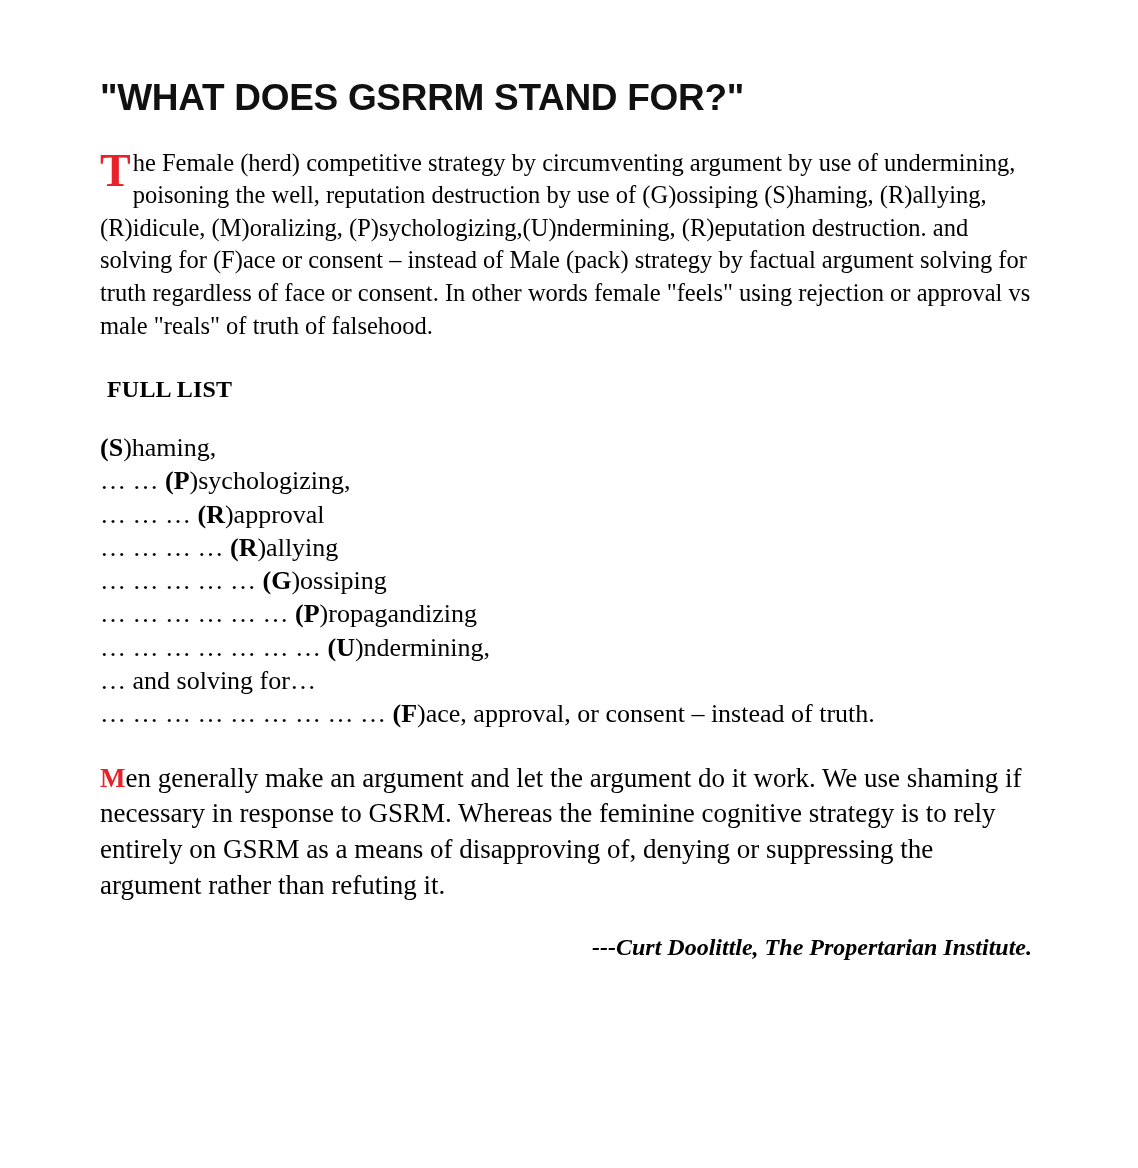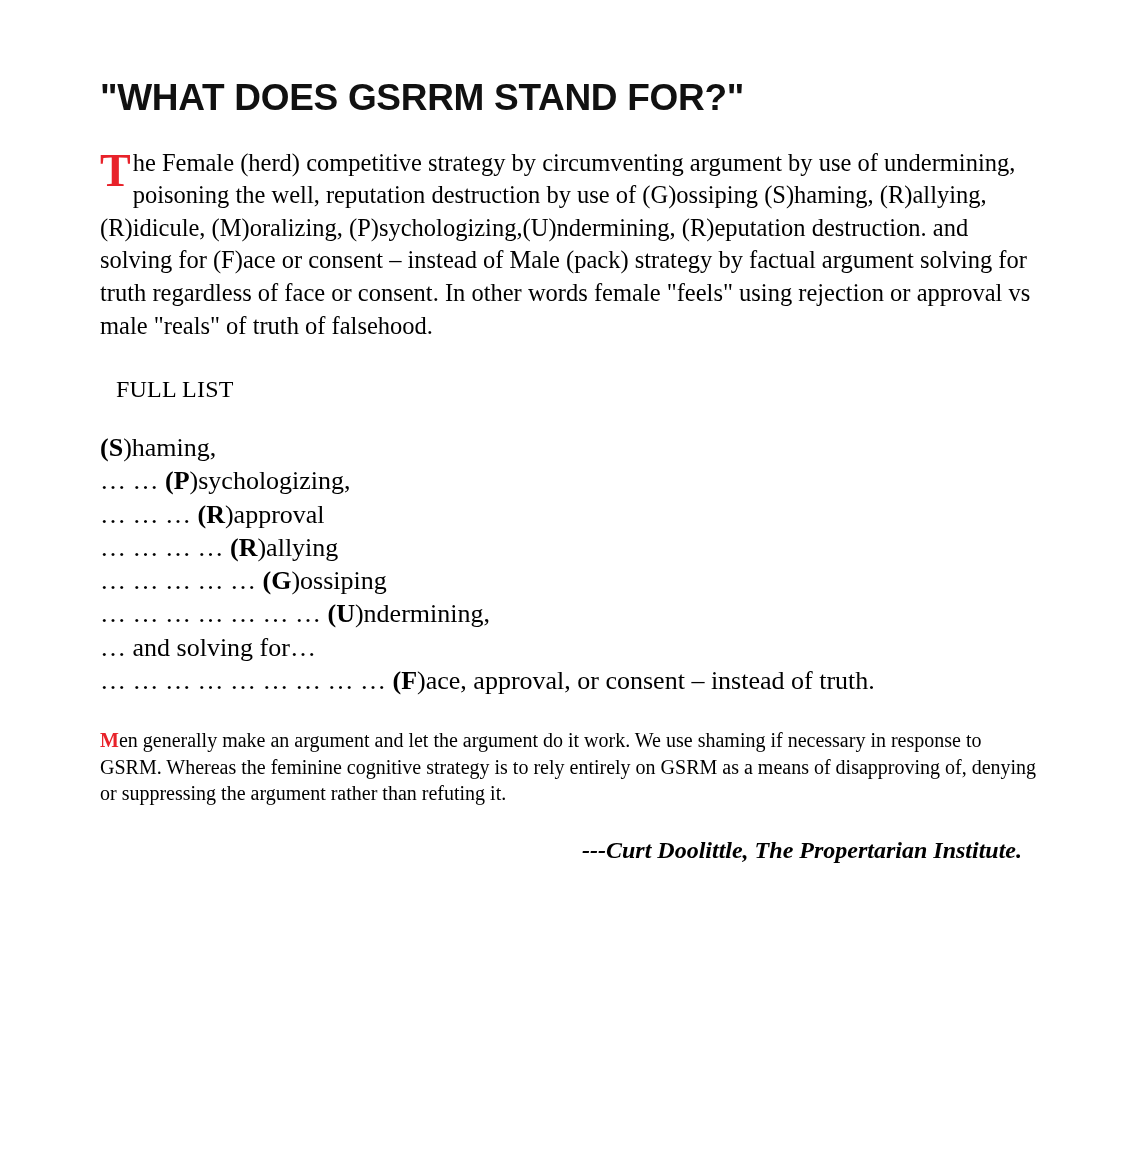--- a/index.html
+++ b/index.html
@@ -40,69 +40,70 @@
     color: #e8222a;
     font-weight: bold;
     font-size: 46px;
     line-height: 0.8;
     float: left;
     margin: 6px 2px 0 0;
     font-family: "Liberation Serif", serif;
   }
   .section-head {
     font-size: 24px;
-    font-weight: normal;
-    margin: 0 0 28px 16px;
+    font-weight: bold;
+    margin: 0 0 28px 7px;
     letter-spacing: 0.2px;
   }
   .list {
     margin: 0 0 30px 0;
   }
   .list-item {
     font-size: 26px;
     line-height: 1.28;
     white-space: pre-wrap;
   }
   .list-item b {
     font-weight: bold;
   }
   .closing {
-    font-size: 20px;
+    font-size: 27px;
     line-height: 1.33;
     margin: 0 0 30px 0;
   }
   .redcap {
     color: #e8222a;
     font-weight: bold;
   }
   .attribution {
     font-size: 24px;
     font-style: italic;
     font-weight: bold;
     text-align: right;
-    margin: 18px;
+    margin: 8px;
   }
 </style>
 </head>
 <body>
 
 <div class="page">
 
   <h1 class="title">"WHAT DOES GSRRM STAND FOR?"</h1>
 
   <p class="intro"><span class="dropcap">T</span><span>he Female (herd) competitive strategy by circumventing argument by use of undermining, poisoning the well, reputation destruction by use of (G)ossiping (S)haming, (R)allying, (R)idicule, (M)oralizing, (P)sychologizing,(U)ndermining, (R)eputation destruction. and solving for (F)ace or consent – instead of Male (pack) strategy by factual argument solving for truth regardless of face or consent. In other words female "feels" using rejection or approval vs male "reals" of truth of falsehood.</span></p>
 
   <p class="section-head">FULL LIST</p>
 
   <div class="list">
     <div class="list-item"><span></span><b>(<span>S</span></b><span>)haming,</span></div>
     <div class="list-item"><span>… … </span><b>(<span>P</span></b><span>)sychologizing,</span></div>
     <div class="list-item"><span>… … … </span><b>(<span>R</span></b><span>)approval</span></div>
     <div class="list-item"><span>… … … … </span><b>(<span>R</span></b><span>)allying</span></div>
     <div class="list-item"><span>… … … … … </span><b>(<span>G</span></b><span>)ossiping</span></div>
+    <div class="list-item"><span>… … … … … … </span><b>(<span>P</span></b><span>)ropagandizing</span></div>
     <div class="list-item"><span>… … … … … … … </span><b>(<span>U</span></b><span>)ndermining,</span></div>
     <div class="list-item"><span>… and solving for…</span></div>
     <div class="list-item"><span>… … … … … … … … … </span><b>(<span>F</span></b><span>)ace, approval, or consent – instead of truth.</span></div>
   </div>
 
   <p class="closing"><span class="redcap">M</span><span>en generally make an argument and let the argument do it work. We use shaming if necessary in response to GSRM. Whereas the feminine cognitive strategy is to rely entirely on GSRM as a means of disapproving of, denying or suppressing the argument rather than refuting it.</span></p>
 
   <p class="attribution">---Curt Doolittle, The Propertarian Institute.</p>
 
 </div>

